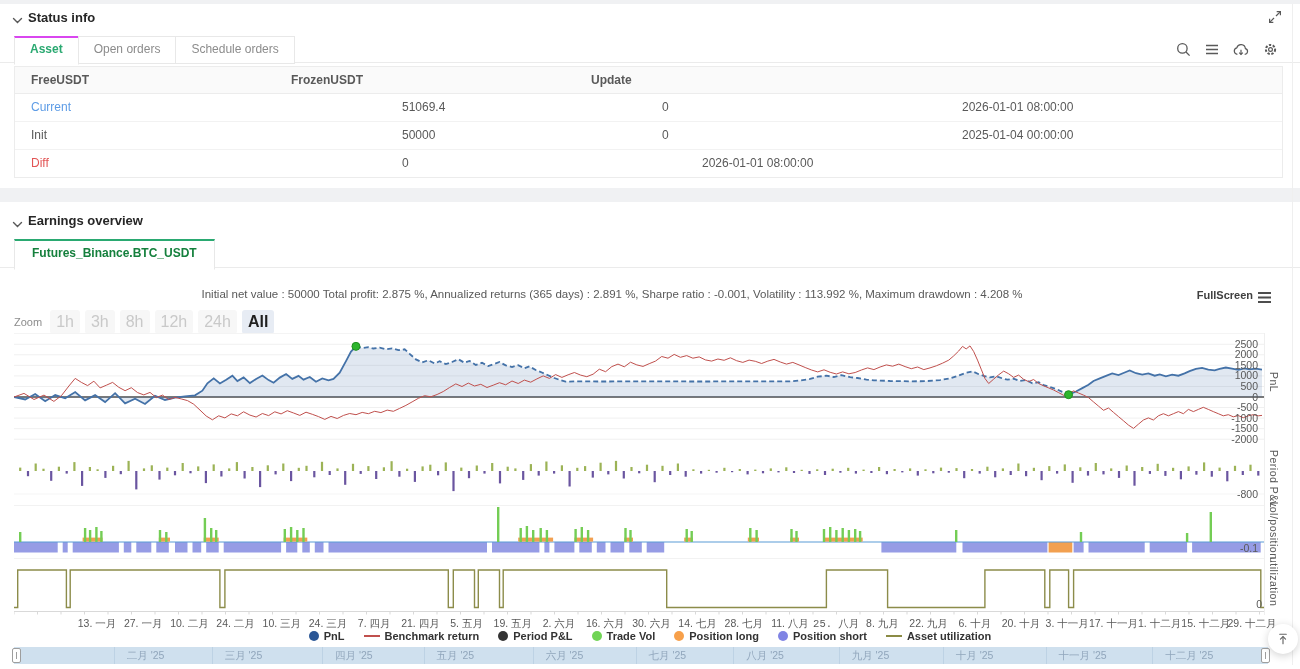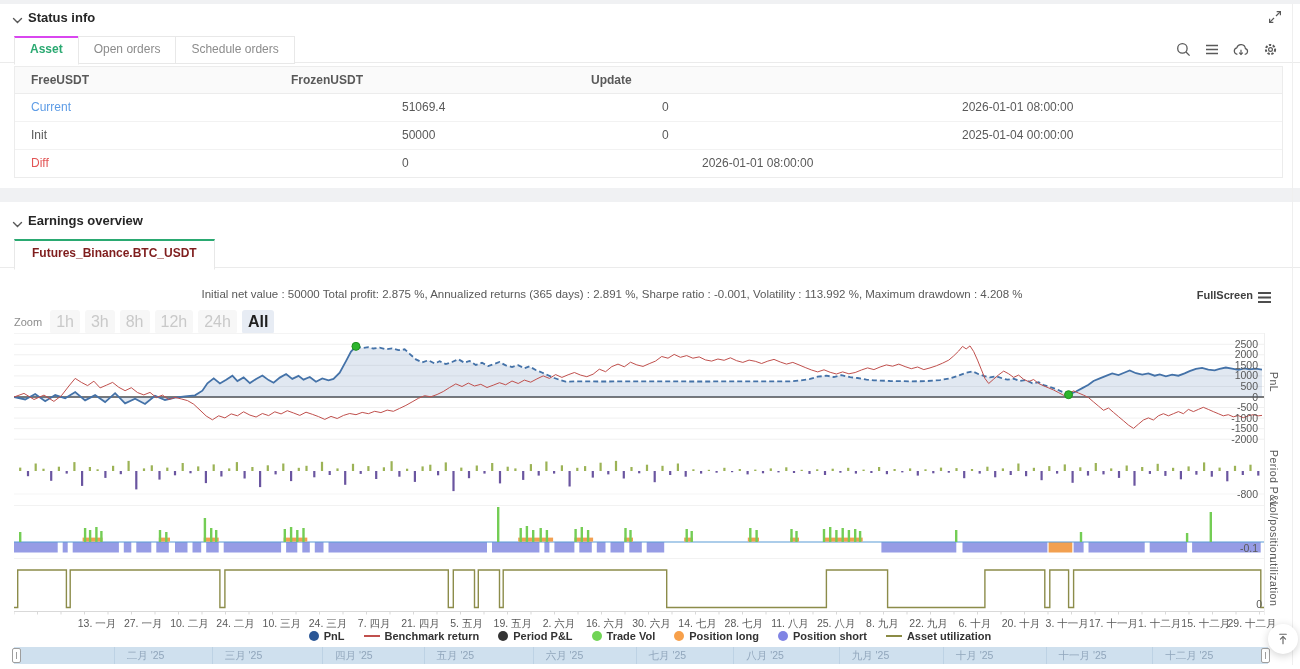--- a/index.html
+++ b/index.html
@@ -32,21 +32,21 @@
   #asset-table{position:absolute;left:14px;top:66px;width:1267px;border:1px solid #ececec;font-size:12px;}
   .t-row{display:flex;height:27px;line-height:27px;border-bottom:1px solid #f2f2f2;background:#fff;}
   .t-row:last-child{border-bottom:none;}
   .t-head{height:26px;line-height:26px;background:#fafafa;font-weight:bold;color:#262626;border-bottom:1px solid #ececec;}
   .cell{padding-left:16px;box-sizing:border-box;color:#595959;overflow:hidden;white-space:nowrap;}
   .c1{width:371px;}.c2{width:260px;}.c3{width:300px;}.c4{flex:1;}
 
   
   #earn-tab{position:absolute;left:14px;top:239px;height:28px;line-height:25px;padding:0 17px;
     border:1px solid #e8e8e8;border-top:2px solid #2aa971;border-bottom:1px solid #fff;background:#fff;
-    color:#7f1d1d;font-size:12px;font-weight:bold;z-index:2;cursor:pointer;}
+    color:#15803d;font-size:12px;font-weight:bold;z-index:2;cursor:pointer;}
   #earn-tabs-line{position:absolute;left:0;right:0;top:267px;height:1px;background:#ebebeb;}
 
   
   #stats-line{position:absolute;left:60px;right:136px;top:288px;text-align:center;font-size:11.5px;color:#595959;}
   #fullscreen-label{position:absolute;right:47px;top:289px;font-size:11px;font-weight:bold;color:#404040;cursor:pointer;}
   #fs-menu-btn{position:absolute;right:28px;top:290px;width:15px;height:13px;cursor:pointer;}
 
   
   #zoom-row{position:absolute;left:14px;top:310px;display:flex;align-items:center;}
   #zoom-label{font-size:11px;color:#8c8c8c;margin-right:8px;}
@@ -561,21 +561,21 @@
       <span style="left: 374.2px;">7. 四月</span>
       <span style="left: 420.4px;">21. 四月</span>
       <span style="left: 466.6px;">5. 五月</span>
       <span style="left: 512.8px;">19. 五月</span>
       <span style="left: 559px;">2. 六月</span>
       <span style="left: 605.2px;">16. 六月</span>
       <span style="left: 651.4px;">30. 六月</span>
       <span style="left: 697.6px;">14. 七月</span>
       <span style="left: 743.8px;">28. 七月</span>
       <span style="left: 790px;">11. 八月</span>
-      <span style="left: 836.2px;">25. 八月</span>
+      <span style="left: 836.2px; font-family: Liberation Mono, monospace;">25. 八月</span>
       <span style="left: 882.4px;">8. 九月</span>
       <span style="left: 928.6px;">22. 九月</span>
       <span style="left: 974.8px;">6. 十月</span>
       <span style="left: 1021px;">20. 十月</span>
       <span style="left: 1067.2px;">3. 十一月</span>
       <span style="left: 1113.4px;">17. 十一月</span>
       <span style="left: 1159.6px;">1. 十二月</span>
       <span style="left: 1205.8px;">15. 十二月</span>
       <span style="left: 1252px;">29. 十二月</span>
     </div>

